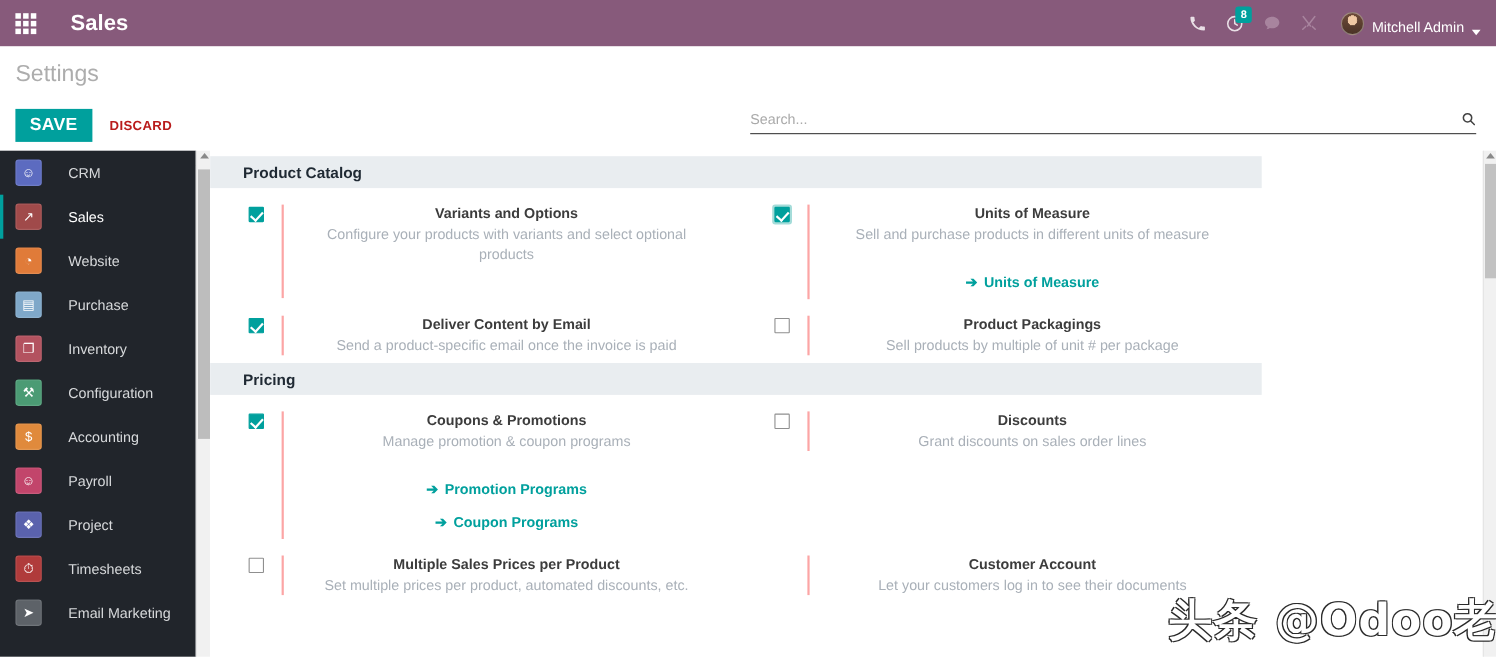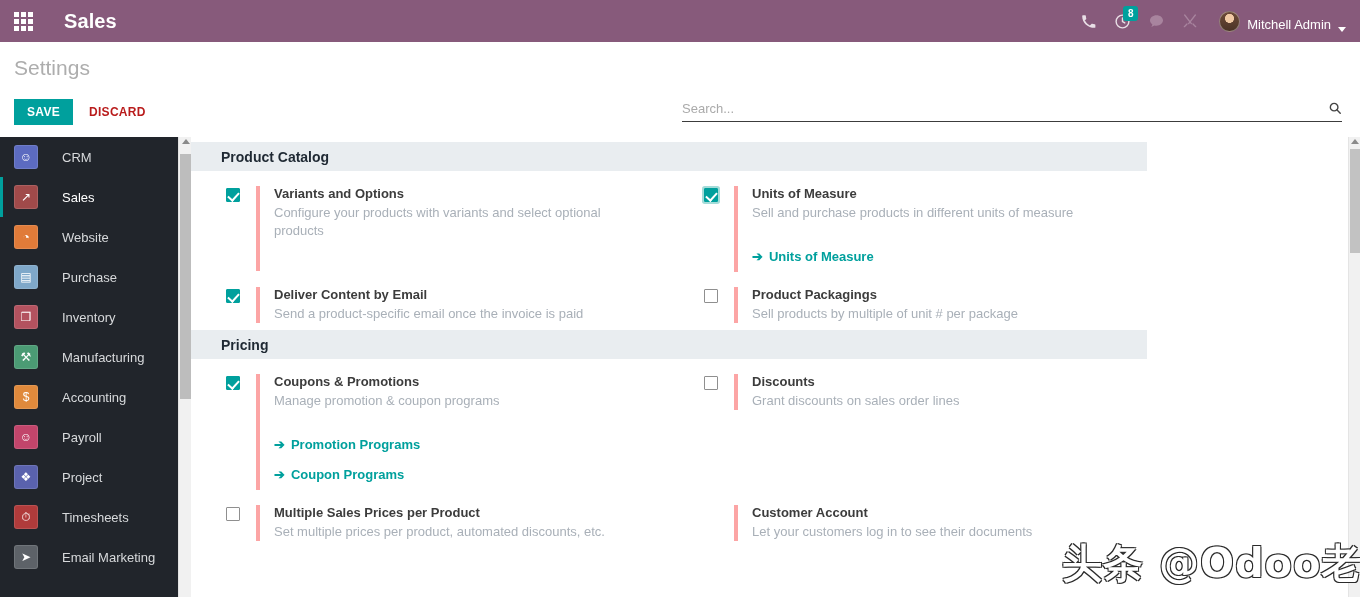--- a/index.html
+++ b/index.html
@@ -92,21 +92,21 @@
   .cp-title {
     position: absolute; left: 14px; top: 14px;
     font-size: 21px; color: #adadad; font-weight: 400;
   }
   .cp-buttons {
     position: absolute; left: 14px; top: 57px;
     display: flex; align-items: center; gap: 8px;
   }
   .btn-save {
     background: #00A09D; color: #ffffff;
-    font-size: 12px; font-weight: bold;
+    font-size: 16px; font-weight: bold;
     padding: 6px 13px; border: none; border-radius: 0;
     cursor: pointer; letter-spacing: .3px;
   }
   .btn-discard {
     background: transparent; color: #b91c1c;
     font-size: 12px; font-weight: bold;
     padding: 6px 8px; border: none;
     cursor: pointer; letter-spacing: .3px;
   }
   .cp-search {
@@ -234,24 +234,25 @@
     border: solid #ffffff;
     border-width: 0 2px 2px 0;
     transform: rotate(42deg);
   }
   .cb.focused {
     box-shadow: 0 0 0 2px #a4dcd9;
   }
   .cb.none { visibility: hidden; }
 
   .setting-body {
-    border-left: 4px solid #fca5a5;
+    border-left: 2px solid #fca5a5;
     padding-left: 14px;
     flex: 1;
     min-height: 34px;
+    text-align: center;
   }
   .setting-name {
     font-size: 13px; font-weight: bold; color: #3c3c3c;
     line-height: 16px;
   }
   .setting-desc {
     font-size: 13px; color: #a9b0b8;
     line-height: 18px; margin-top: 2px;
   }
   .setting-links { margin-top: 20px; }
@@ -387,21 +388,21 @@
     <div class="side-item">
       <span class="side-ico" style="background: rgb(127, 168, 201);">▤</span>
       <span class="side-label">Purchase</span>
     </div>
     <div class="side-item">
       <span class="side-ico" style="background: rgb(179, 82, 95);">❐</span>
       <span class="side-label">Inventory</span>
     </div>
     <div class="side-item">
       <span class="side-ico" style="background: rgb(75, 155, 116);">⚒</span>
-      <span class="side-label">Manufacturing</span>
+      <span class="side-label">Configuration</span>
     </div>
     <div class="side-item">
       <span class="side-ico" style="background: rgb(224, 138, 60);">$</span>
       <span class="side-label">Accounting</span>
     </div>
     <div class="side-item">
       <span class="side-ico" style="background: rgb(194, 69, 107);">☺</span>
       <span class="side-label">Payroll</span>
     </div>
     <div class="side-item">

